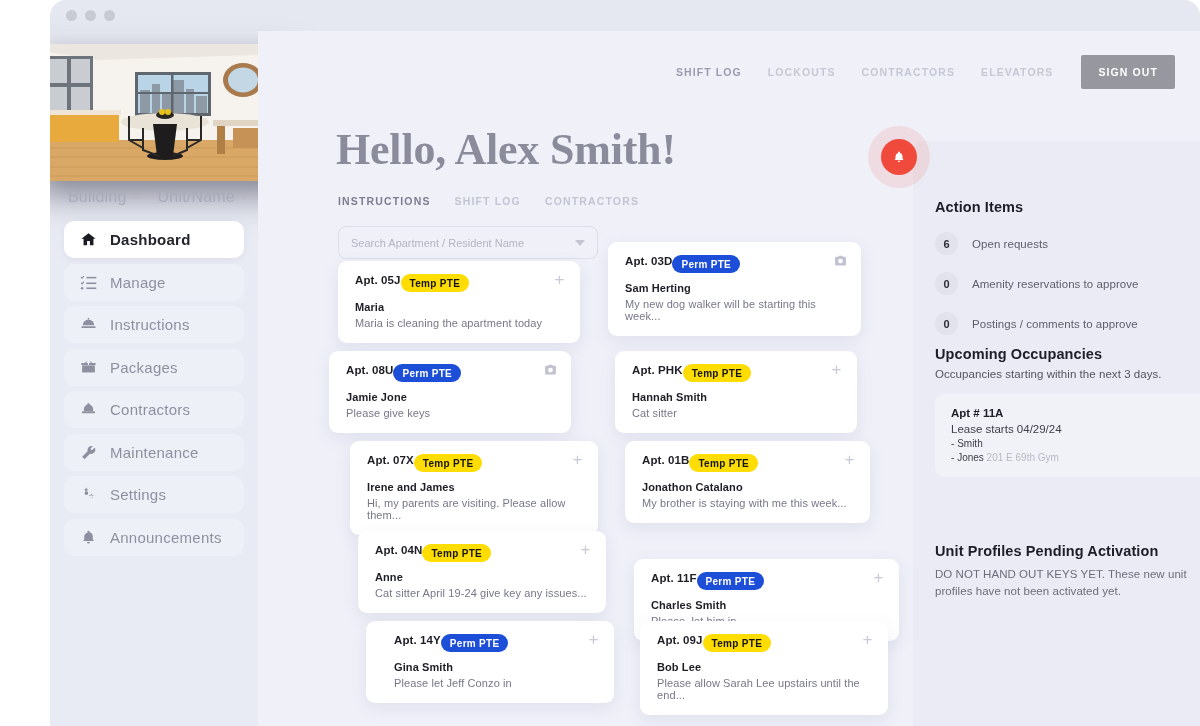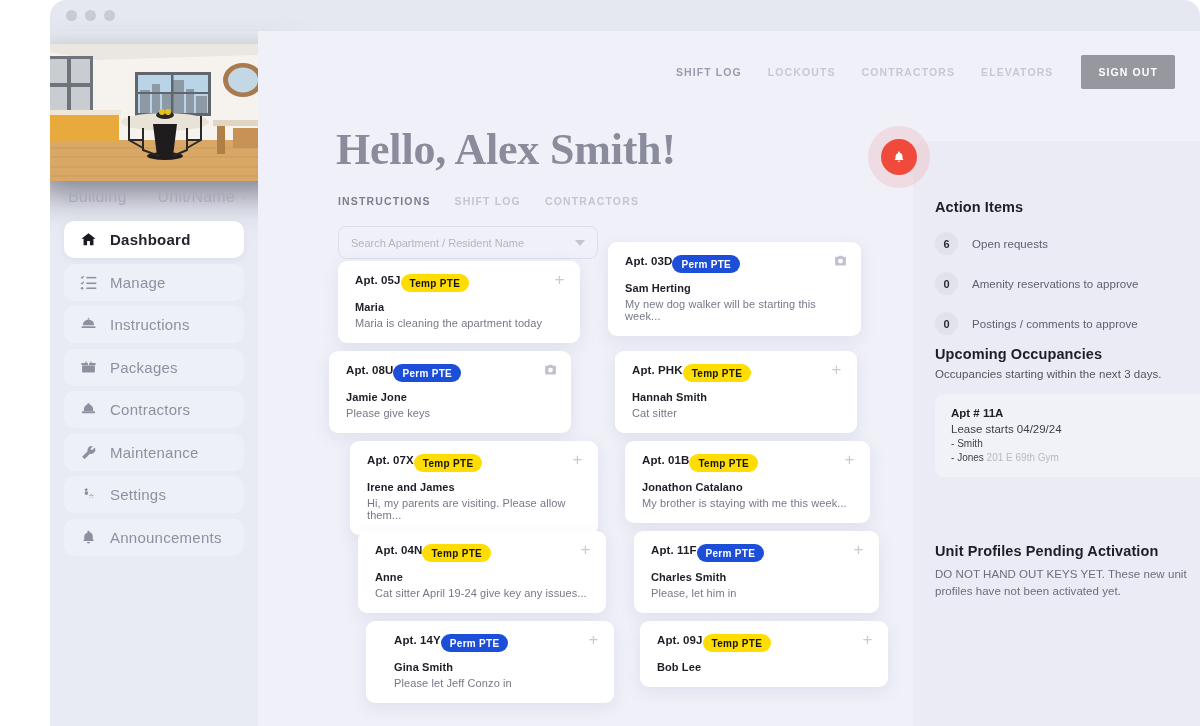--- a/index.html
+++ b/index.html
@@ -483,21 +483,21 @@
           <span class="apt">Apt. 04N</span>
           <span class="badge temp">Temp PTE</span>
         </div>
         <div class="resident">Anne</div>
         <div class="note">Cat sitter April 19-24 give key any issues...</div>
         <span class="card-action">
             <span class="plus-glyph">+</span>
           </span>
       </div>
 
-      <div class="card" style="left:376px;top:500px;width:245px;">
+      <div class="card" style="left:376px;top:528px;width:265px;">
         <div class="card-row1">
           <span class="apt">Apt. 11F</span>
           <span class="badge perm">Perm PTE</span>
         </div>
         <div class="resident">Charles Smith</div>
         <div class="note">Please, let him in</div>
         <span class="card-action">
             <span class="plus-glyph">+</span>
           </span>
       </div>
@@ -513,20 +513,21 @@
             <span class="plus-glyph">+</span>
           </span>
       </div>
 
       <div class="card" style="left:382px;top:590px;width:248px;">
         <div class="card-row1">
           <span class="apt">Apt. 09J</span>
           <span class="badge temp">Temp PTE</span>
         </div>
         <div class="resident">Bob Lee</div>
+        <div class="note">Please allow Sarah Lee upstairs until the end...</div>
         <span class="card-action">
             <span class="plus-glyph">+</span>
           </span>
       </div>
     </div>
 
     <section id="right-panel">
 
       <div id="bell-button">
         <div id="bell-inner">

